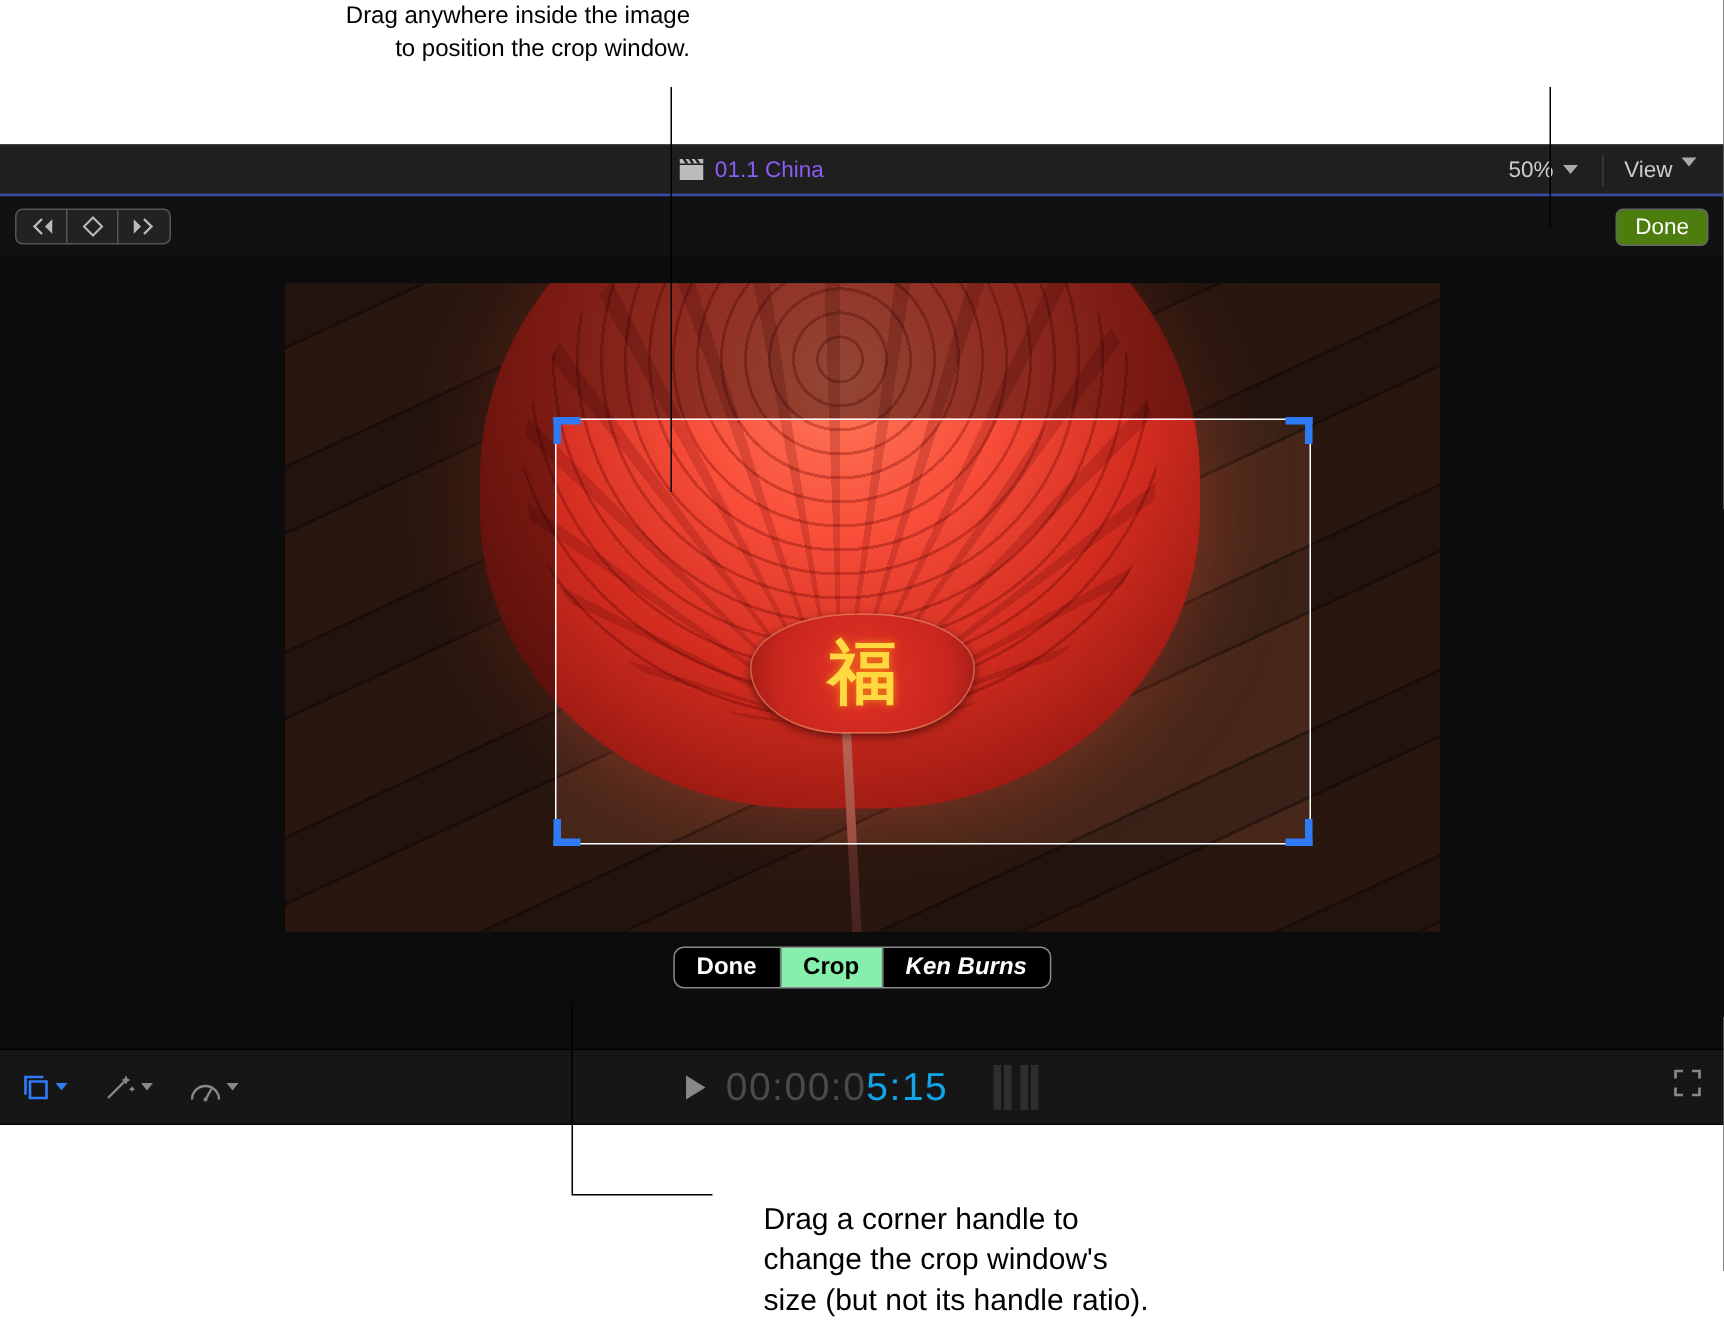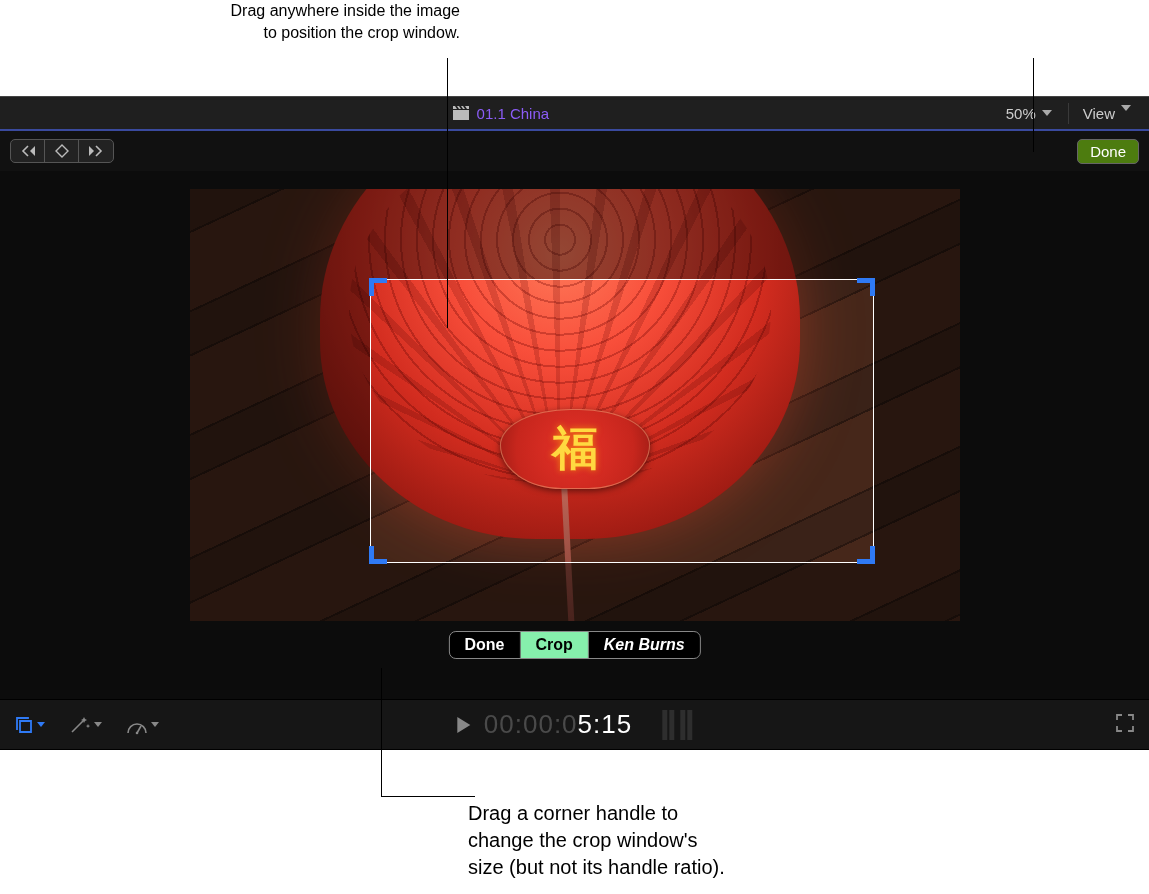--- a/index.html
+++ b/index.html
@@ -16,21 +16,21 @@
       justify-content: space-between;
       font-size: 16px;
       line-height: 1.35;
       color: #000;
       padding: 0 20px;
     }
     .callout-left { text-align: right; width: 480px; margin-left: -40px;}
     .callout-right { text-align: right; width: 480px; }
     .callouts-bottom {
       position: absolute;
-      left: 468px;
+      left: 509px;
       top: 800px;
       font-size: 20px;
       line-height: 1.35;
       color: #000;
       width: 360px;
     }
     
     .leader {
       position: absolute;
       background: #000;
@@ -293,21 +293,21 @@
       gap: 14px;
       font-family: "Helvetica Neue", Arial, sans-serif;
     }
     .play-tri {
       width: 0; height: 0;
       border-top: 8px solid transparent;
       border-bottom: 8px solid transparent;
       border-left: 13px solid #888;
     }
     .tc-dim { color: #4a4a4a; font-size: 26px; letter-spacing: 1px; font-weight: 300;}
-    .tc-bright { color: #ffffff; font-size: 26px; letter-spacing: 1px; font-weight: 300;}
+    .tc-bright { color: #0ea5e9; font-size: 26px; letter-spacing: 1px; font-weight: 300;}
     .levels {
       display: flex; gap: 2px; margin-left: 16px;
     }
     .lvl { width: 5px; height: 30px; background: #2e2e2e; }
 
     .fullscreen-ic {
       margin-left: auto;
       color: #888;
     }
   </style>

